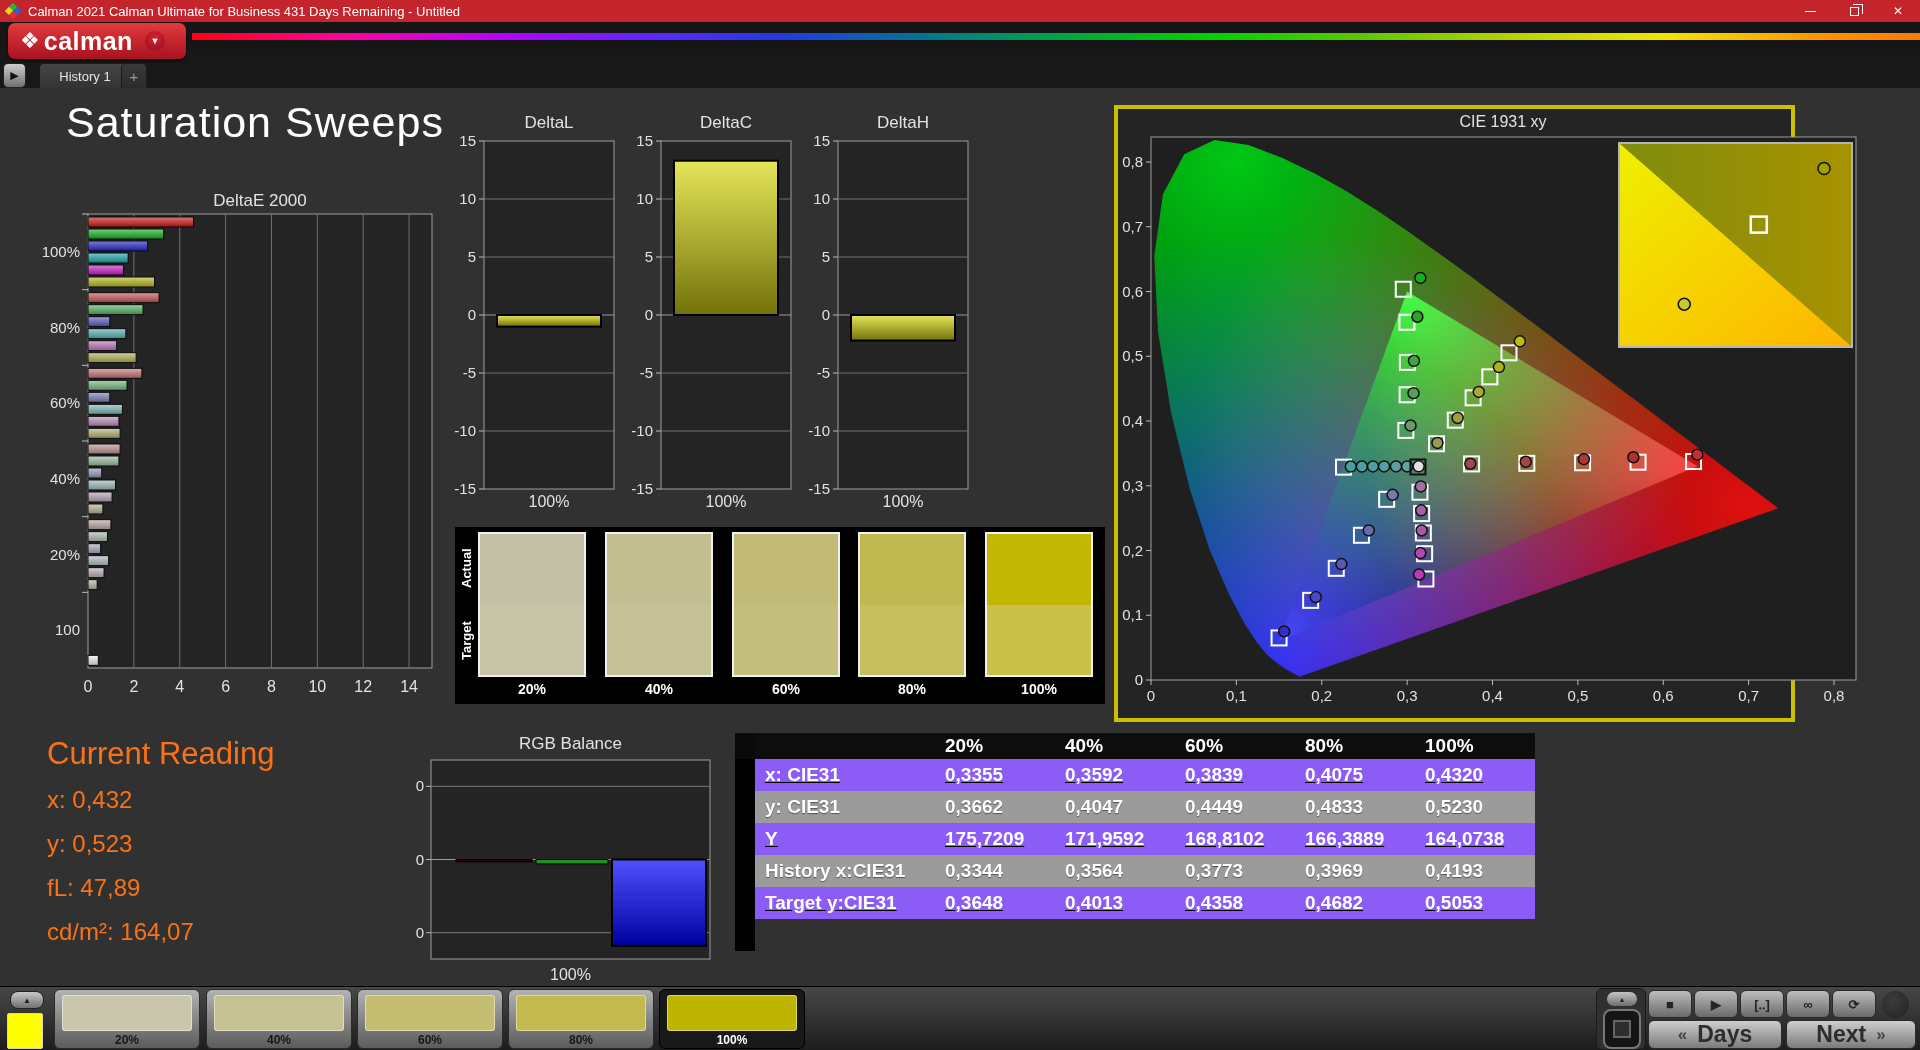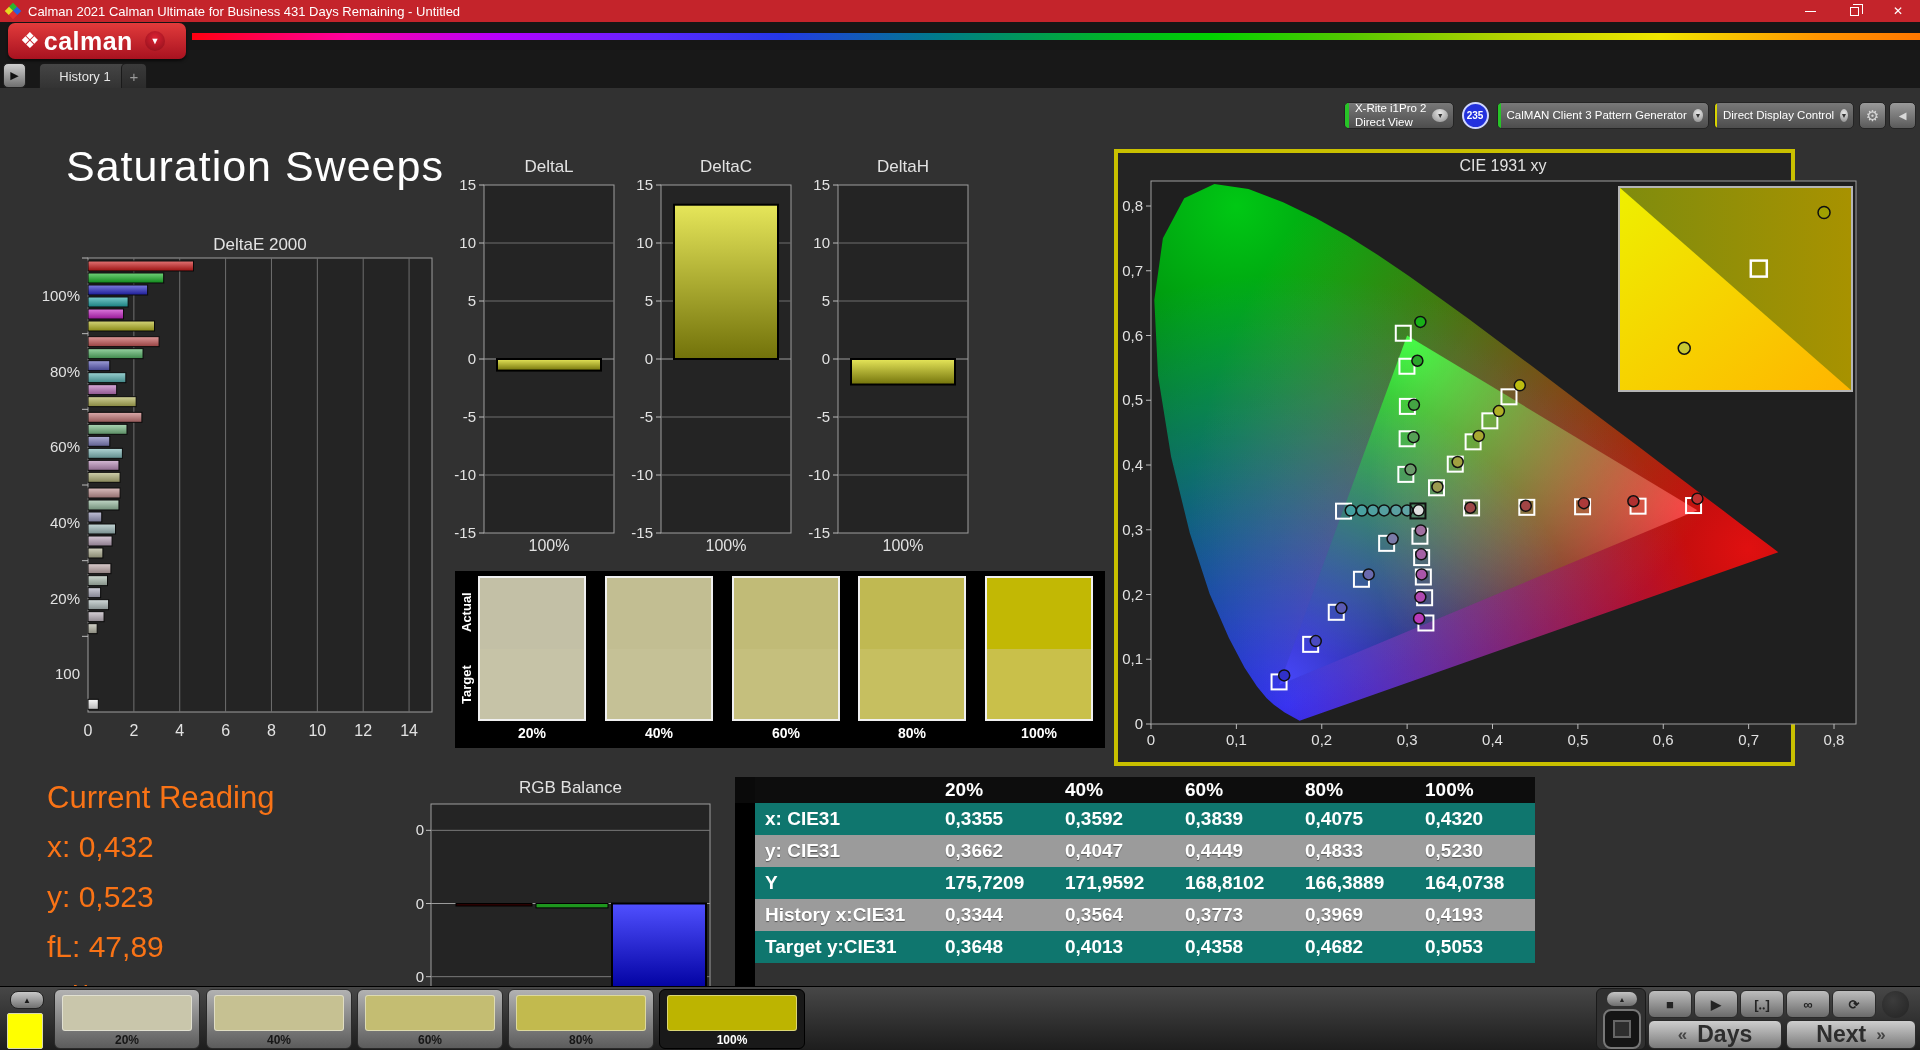--- a/index.html
+++ b/index.html
@@ -59,21 +59,21 @@
   #badge-235 { position:absolute; left:1460px; top:52px; width:30px; height:27px;
                display:flex; align-items:center; justify-content:center; }
   #badge-235 .circle { width:27px; height:27px; border-radius:50%; background:#2230dd;
                border:2px solid #cfd6ff; color:#fff; font-size:10px; font-weight:bold;
                display:flex; align-items:center; justify-content:center; }
   .sq-btn { position:absolute; top:52px; width:27px; height:27px; border-radius:5px;
             background:linear-gradient(#9a9a9a,#5a5a5a); border:1px solid #242424; color:#d8d8d8;
             display:flex; align-items:center; justify-content:center; font-size:15px; }
 
   
-  #main { position:absolute; top:88px; left:0; width:1920px; height:898px; background:#313131;margin-top:44px; }
+  #main { position:absolute; top:88px; left:0; width:1920px; height:898px; background:#313131; }
   #page-title { position:absolute; left:66px; top:10px; color:#fff; font-size:43px;
                 font-weight:300; letter-spacing:1px; }
   svg text { font-family:"Liberation Sans", sans-serif; }
 
   #swatch-strip { position:absolute; left:455px; top:439px; width:650px; height:177px; background:#000; }
   .strip-rot { position:absolute; left:2px; width:18px; color:#fff; font-size:13px; font-weight:bold;
                display:flex; align-items:center; justify-content:center;
                writing-mode:vertical-rl; transform:rotate(180deg); }
   .strip-box { position:absolute; top:5px; width:108px; height:145px; border:2px solid #f0f0f0; }
   .strip-box .half { position:absolute; left:0; width:100%; height:50%; }
@@ -84,27 +84,27 @@
                background:#242424; border:4px solid #c9c000; }
 
   
   #meas-table { position:absolute; left:735px; top:645px; width:800px; }
   #meas-table .gutter { position:absolute; left:0; top:0; width:20px; height:100%; background:#000; }
   #meas-table .gutter .topsq { position:absolute; left:0; top:0; width:20px; height:26px; background:#0a0a0a; }
   #meas-table table { position:absolute; left:20px; top:0; border-collapse:collapse; table-layout:fixed; }
   #meas-table th, #meas-table td { font-size:19px; font-weight:600; color:#fff; text-align:left;
         padding:0 0 0 10px; height:32px; white-space:nowrap; }
   #meas-table thead th { background:#0d0d0d; height:26px; }
-  #meas-table tr.dark  { background:#0f766e; }
+  #meas-table tr.dark  { background:#8b5cf6;text-decoration:underline; }
   #meas-table tr.light { background:#9b9b9b; }
   #meas-table tr.light th, #meas-table tr.light td { text-shadow:0 1px 1px rgba(0,0,0,.45); }
 
   #current-reading { position:absolute; left:47px; top:648px; color:#f97316; }
   #current-reading .cr-title { font-size:31px; font-weight:400; margin-bottom:14px; }
-  #current-reading .cr-item { font-size:30px; font-weight:300; margin-bottom:16px; }
+  #current-reading .cr-item { font-size:24px; font-weight:300; margin-bottom:16px; }
 
   
   #bottombar { position:absolute; top:986px; left:0; width:1920px; height:64px;
                background:linear-gradient(#474747,#1d1d1d); border-top:1px solid #000; }
   #pattern-up { position:absolute; left:10px; top:4px; width:34px; height:18px; border-radius:8px;
                 background:linear-gradient(#c8c8c8,#707070); border:1px solid #222; color:#1a1a1a;
                 font-size:8px; display:flex; align-items:center; justify-content:center; }
   #pattern-window { position:absolute; left:7px; top:26px; width:36px; height:36px;
                     background:#ffff00; border:1px solid #d8d8b0; border-radius:2px; }
   .tile { position:absolute; top:2px; width:146px; height:60px; border-radius:6px;

